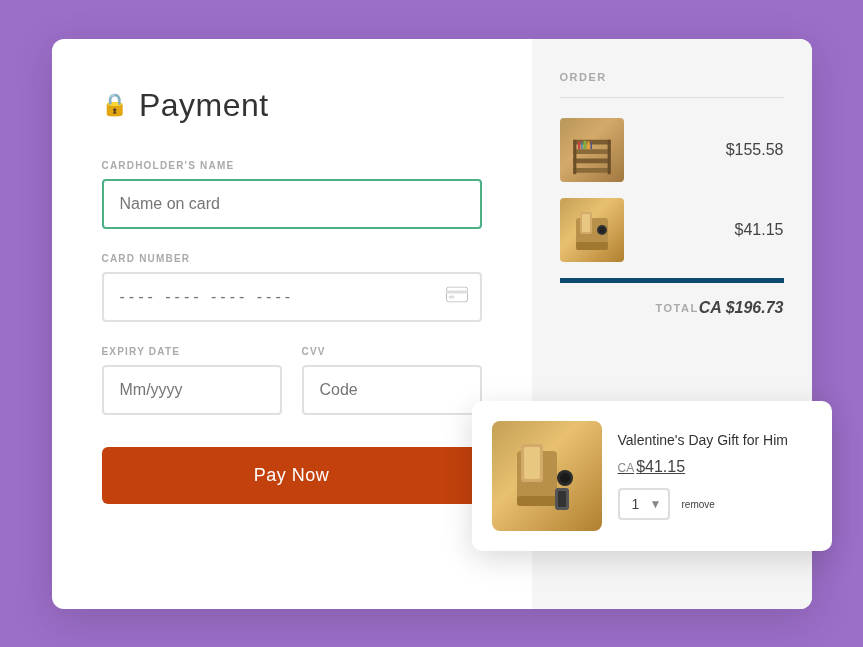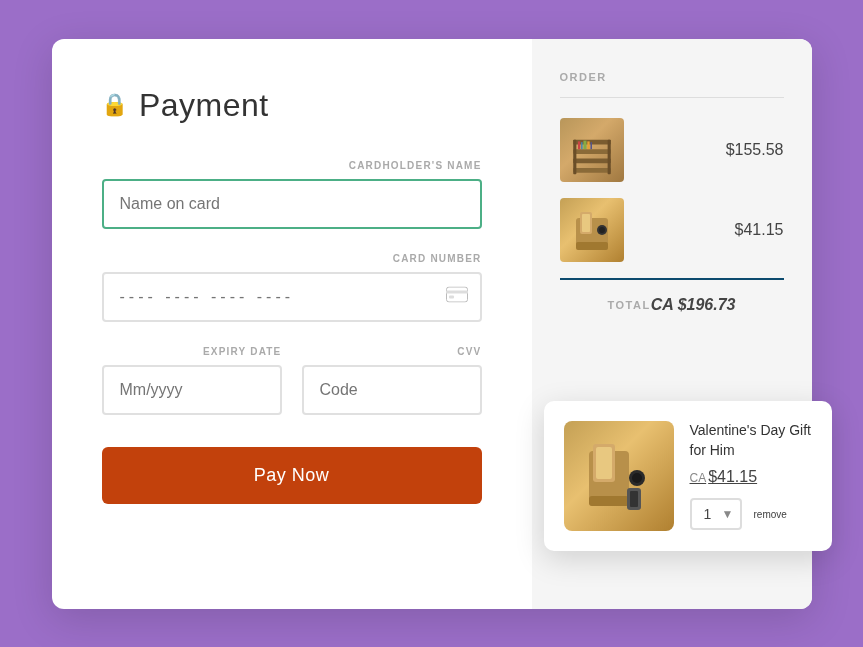--- a/index.html
+++ b/index.html
@@ -51,21 +51,20 @@
       letter-spacing: 0.5px;
     }
 
     .field-label {
       font-size: 10px;
       font-weight: 600;
       letter-spacing: 1.2px;
       color: #aaa;
       text-transform: uppercase;
       margin-bottom: 8px;
-      text-align: right;
     }
 
     .field-group {
       margin-bottom: 24px;
     }
 
     .text-input {
       width: 100%;
       border: 2px solid #4caf86;
       border-radius: 4px;
@@ -198,46 +197,46 @@
     }
 
     .order-item-price {
       font-size: 16px;
       color: #444;
       font-weight: 500;
     }
 
     .order-total-row {
       display: flex;
-      justify-content: center;
+      justify-content: flex-end;
       align-items: center;
       margin-top: 16px;
       padding-top: 16px;
-      border-top: 2px solid #0c4a6e;
+      border-top: 5px solid #0c4a6e;
     }
 
     .total-label {
       font-size: 11px;
       font-weight: 700;
       letter-spacing: 1.5px;
       color: #aaa;
       text-transform: uppercase;
     }
 
     .total-amount {
       font-size: 16px;
       color: #444;
       font-weight: 600;
       font-style: italic;
     }
 
     
     .popup-card {
       position: absolute;
-      width: 288px;
+      width: 360px;
       background: #fff;
       border-radius: 10px;
       box-shadow: 0 8px 30px rgba(0,0,0,0.15);
       padding: 20px;
       display: flex;
       align-items: center;
       gap: 16px;
       bottom: 58px;
       right: -20px;
       z-index: 10;

